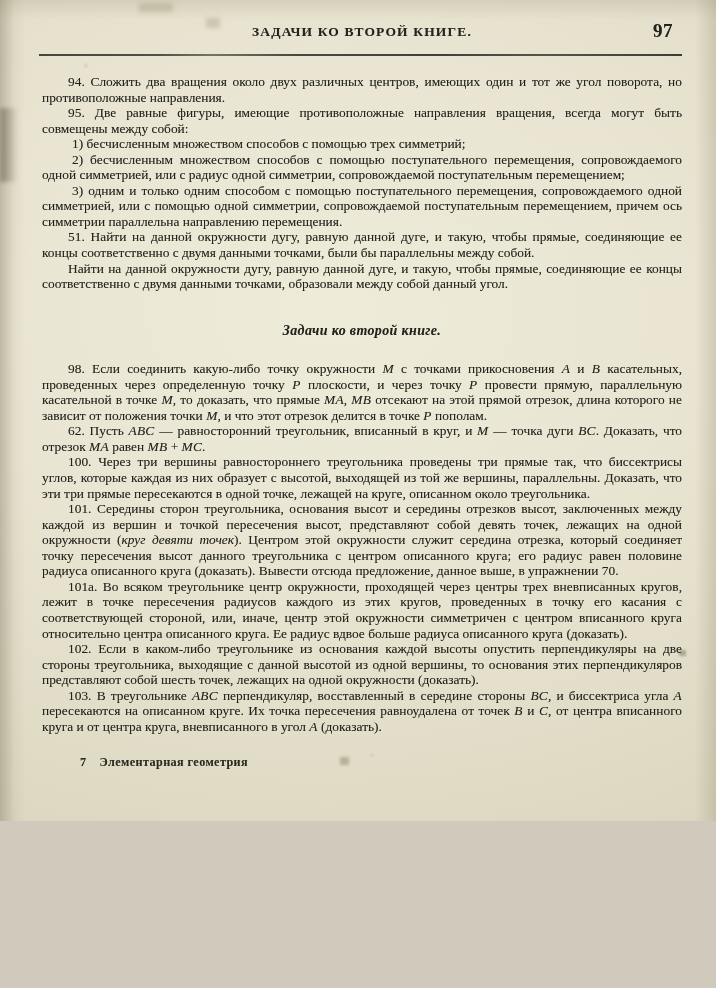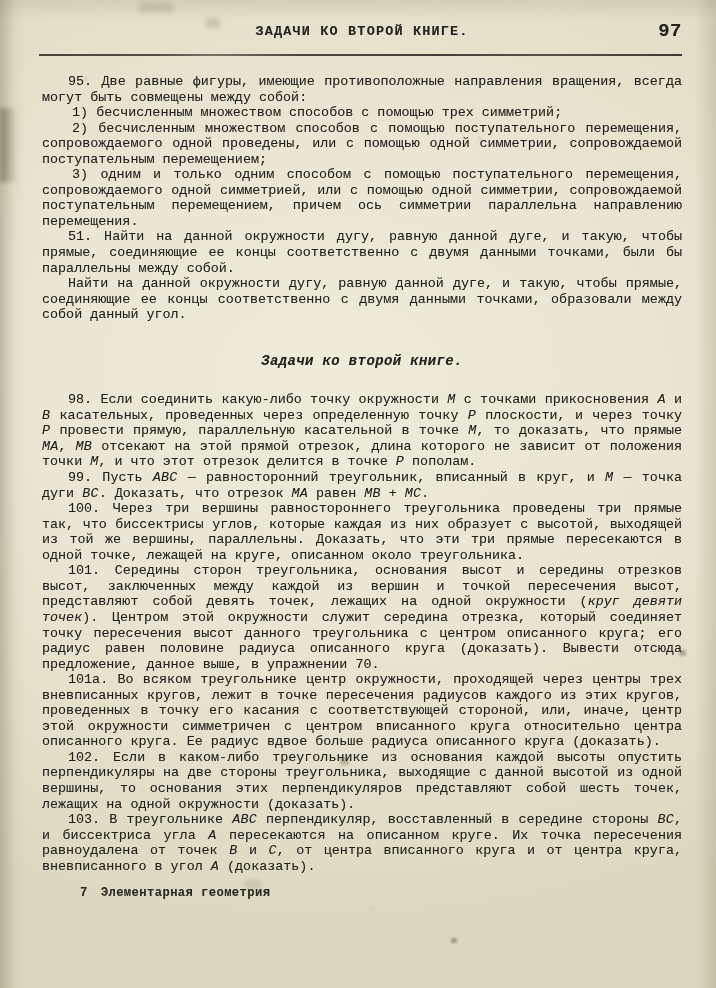--- a/index.html
+++ b/index.html
@@ -4,25 +4,25 @@
 <title>Задачи ко второй книге — с. 97</title>
 <style>
   html, body {
     margin: 0;
     padding: 0;
     background: #cfcabb;
   }
   .page {
     position: relative;
     width: 716px;
-    height: 988px;
+    height: 821px;
     overflow: hidden;
     background:
       radial-gradient(ellipse 780px 560px at 46% 38%, #eeebd9 0%, #e9e5d2 46%, #e3dfca 72%, #dcd7c0 100%);
-    font-family: Liberation Mono, monospace;
+    font-family: Liberation Serif, serif;
     color: #20201c;
     box-sizing: border-box;
   }
 
   
   .paper-grain {
     position: absolute;
     inset: 0;
     pointer-events: none;
     background-image:
@@ -92,21 +92,21 @@
     top: 0;
     text-align: center;
     font-size: 13.5px;
     letter-spacing: 1.15px;
     font-weight: 700;
     color: #24241f;
     text-transform: uppercase;
   }
   .folio {
     position: absolute;
-    right: 0;
+    right: 9px;
     top: -4px;
     font-size: 19px;
     font-weight: 700;
     color: #23231e;
     letter-spacing: .5px;
     text-align: right;
   }
   .head-rule {
     position: absolute;
     left: -3px;
@@ -142,21 +142,21 @@
     font-weight: 700;
     font-size: 14px;
     letter-spacing: .35px;
     color: #22221d;
   }
 
   i, .mv { font-style: italic; }
   .mv { letter-spacing: .2px; }
 
   .footer-sig {
-    margin-top: 12px;
+    margin-top: 21px;
     text-indent: 38px;
     font-size: 12.2px;
     font-weight: 700;
     letter-spacing: .4px;
     color: #2a2a23;
   }
   .footer-sig .sig-num { margin-right: 13px; }
 
   
   .body, .section-head, .head-title, .folio, .footer-sig {
@@ -184,39 +184,40 @@
 
     <div class="running-head">
       <div class="head-title">Задачи ко второй книге.</div>
       <div class="folio">97</div>
       <div class="head-rule"></div>
     </div>
 
     <div class="body">
 
 
+      <p class="indent"><span>94.</span> <span>Сложить два вращения около двух различных центров, имеющих один и тот же угол поворота, но противоположные направления.</span></p>
 
       <p class="indent"><span>95.</span> <span>Две равные фигуры, имеющие противоположные направления вращения, всегда могут быть совмещены между собой:</span></p>
 
       <p class="indent-sub"><span>1)</span> <span>бесчисленным множеством способов с помощью трех симметрий;</span></p>
 
-      <p class="indent-sub"><span>2)</span> <span>бесчисленным множеством способов с помощью поступательного перемещения, сопровождаемого одной проведены, или с помощью одной симметрии, сопровождаемой поступательным перемещением;</span></p>
+      <p class="indent-sub"><span>2)</span> <span>бесчисленным множеством способов с помощью поступательного перемещения, сопровождаемого одной симметрией, или с радиус одной симметрии, сопровождаемой поступательным перемещением;</span></p>
 
       <p class="indent-sub"><span>3)</span> <span>одним и только одним способом с помощью поступательного перемещения, сопровождаемого одной симметрией, или с помощью одной симметрии, сопровождаемой поступательным перемещением, причем ось симметрии параллельна направлению перемещения.</span></p>
 
 
       <p class="indent"><span>51.</span> <span>Найти на данной окружности дугу, равную данной дуге, и такую, чтобы прямые, соединяющие ее концы соответственно с двумя данными точками, были бы параллельны между собой.</span></p>
 
       <p class="indent"><span>Найти на данной окружности дугу, равную данной дуге, и такую, чтобы прямые, соединяющие ее концы соответственно с двумя данными точками, образовали между собой данный угол.</span></p>
 
       <div class="section-head">Задачи ко второй книге.</div>
 
       <p class="indent"><span>98.</span> Если соединить какую-либо точку окружности <i class="mv">M</i> с точками прикосновения <i class="mv">A</i> и <i class="mv">B</i> касательных, проведенных через определенную точку <i class="mv">P</i> плоскости, и через точку <i class="mv">P</i> провести прямую, параллельную касательной в точке <i class="mv">M</i>, то доказать, что прямые <i class="mv">MA</i>, <i class="mv">MB</i> отсекают на этой прямой отрезок, длина которого не зависит от положения точки <i class="mv">M</i>, и что этот отрезок делится в точке <i class="mv">P</i> пополам.</p>
 
-      <p class="indent"><span>99.</span> Пусть <i class="mv">ABC</i> — равносторонний треугольник, вписанный в круг, и <i class="mv">M</i> — точка дуги <i class="mv">BC</i>. Доказать, что отрезок <i class="mv">MA</i> равен <i class="mv">MB</i> + <i class="mv">MC</i>.</p>
+      <p class="indent"><span>62.</span> Пусть <i class="mv">ABC</i> — равносторонний треугольник, вписанный в круг, и <i class="mv">M</i> — точка дуги <i class="mv">BC</i>. Доказать, что отрезок <i class="mv">MA</i> равен <i class="mv">MB</i> + <i class="mv">MC</i>.</p>
 
       <p class="indent"><span>100.</span> <span>Через три вершины равностороннего треугольника проведены три прямые так, что биссектрисы углов, которые каждая из них образует с высотой, выходящей из той же вершины, параллельны. Доказать, что эти три прямые пересекаются в одной точке, лежащей на круге, описанном около треугольника.</span></p>
 
       <p class="indent"><span>101.</span> Середины сторон треугольника, основания высот и середины отрезков высот, заключенных между каждой из вершин и точкой пересечения высот, представляют собой девять точек, лежащих на одной окружности (<i>круг девяти точек</i>). Центром этой окружности служит середина отрезка, который соединяет точку пересечения высот данного треугольника с центром описанного круга; его радиус равен половине радиуса описанного круга (доказать). Вывести отсюда предложение, данное выше, в упражнении 70.</p>
 
       <p class="indent"><span>101а.</span> <span>Во всяком треугольнике центр окружности, проходящей через центры трех вневписанных кругов, лежит в точке пересечения радиусов каждого из этих кругов, проведенных в точку его касания с соответствующей стороной, или, иначе, центр этой окружности симметричен с центром вписанного круга относительно центра описанного круга. Ее радиус вдвое больше радиуса описанного круга (доказать).</span></p>
 
       <p class="indent"><span>102.</span> <span>Если в каком-либо треугольнике из основания каждой высоты опустить перпендикуляры на две стороны треугольника, выходящие с данной высотой из одной вершины, то основания этих перпендикуляров представляют собой шесть точек, лежащих на одной окружности (доказать).</span></p>
 
       <p class="indent"><span>103.</span> В треугольнике <i class="mv">ABC</i> перпендикуляр, восставленный в середине стороны <i class="mv">BC</i>, и биссектриса угла <i class="mv">A</i> пересекаются на описанном круге. Их точка пересечения равноудалена от точек <i class="mv">B</i> и <i class="mv">C</i>, от центра вписанного круга и от центра круга, вневписанного в угол <i class="mv">A</i> (доказать).</p>

